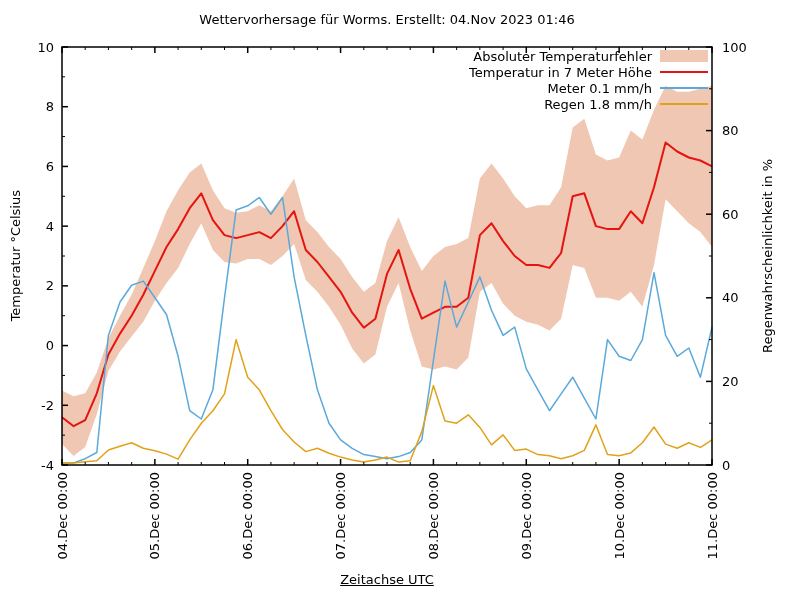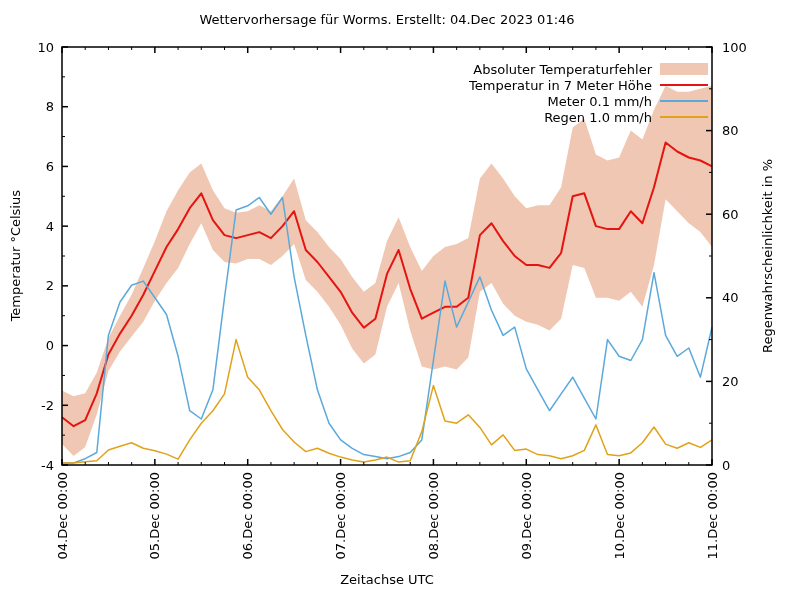--- a/index.html
+++ b/index.html
@@ -5,32 +5,32 @@
   html,body{margin:0;padding:0;background:#fff;}
   .canvas{position:relative;width:800px;height:600px;background:#ffffff;overflow:hidden;
           font-family:"DejaVu Sans","Liberation Sans",sans-serif;color:#000;}
   .title{position:absolute;left:62px;top:12px;width:650px;text-align:center;
          font-size:13px;white-space:nowrap;}
   #chart{position:absolute;left:0;top:0;}
   .ylab-wrap{position:absolute;top:47px;height:418px;display:flex;align-items:center;}
   .ylab-left{left:8px;}
   .ylab-right{left:760px;}
   .vtext{writing-mode:vertical-rl;transform:rotate(180deg);font-size:13px;white-space:nowrap;}
-  .xlabel{position:absolute;left:62px;top:572px;width:650px;text-align:center;font-size:13px;}
-  .legend{position:absolute;left:62px;top:61px;width:646px;}
+  .xlabel{position:absolute;left:62px;top:572px;width:650px;text-align:center;font-size:13px;text-decoration:underline;}
+  .legend{position:absolute;left:62px;top:48px;width:646px;}
   .legend-row{display:flex;justify-content:flex-end;align-items:center;height:16px;}
   .legend-label{font-size:13px;margin-right:8px;white-space:nowrap;}
   .swatch-band{width:48px;height:12px;}
   .swatch-line{width:48px;height:2px;}
 </style>
 </head>
 <body>
 
 <div class="canvas">
-  <div class="title">Wettervorhersage für Worms. Erstellt: 04.Dec 2023 01:46</div>
+  <div class="title">Wettervorhersage für Worms. Erstellt: 04.Nov 2023 01:46</div>
 
   <svg id="chart" width="800" height="600">
       <path d="M62.0,390.4 73.6,396.3 85.2,393.3 96.8,372.4 108.4,338.1 120.0,315.7 131.6,294.8 143.3,267.9 154.9,241.1 166.5,211.2 178.1,190.3 189.7,172.4 201.3,163.4 212.9,190.3 224.5,208.2 236.1,212.7 247.7,211.2 259.3,205.2 270.9,211.2 282.5,196.3 294.1,178.4 305.8,220.2 317.4,232.1 329.0,247.0 340.6,259.0 352.2,276.9 363.8,291.8 375.4,282.9 387.0,241.1 398.6,217.2 410.2,247.0 421.8,270.9 433.4,256.0 445.0,247.0 456.6,244.1 468.3,238.1 479.9,178.4 491.5,163.4 503.1,178.4 514.7,196.3 526.3,208.2 537.9,205.2 549.5,205.2 561.1,187.3 572.7,127.6 584.3,118.7 595.9,154.5 607.5,160.5 619.1,157.5 630.8,130.6 642.4,139.6 654.0,109.7 665.6,85.8 677.2,91.8 688.8,91.8 700.4,88.8 712.0,85.8 712.0,247.0 700.4,232.1 688.8,223.2 677.2,211.2 665.6,199.3 654.0,265.0 642.4,306.8 630.8,291.8 619.1,300.8 607.5,297.8 595.9,297.8 584.3,267.9 572.7,265.0 561.1,318.7 549.5,330.6 537.9,324.7 526.3,321.7 514.7,315.7 503.1,303.8 491.5,282.9 479.9,291.8 468.3,357.5 456.6,369.5 445.0,366.5 433.4,369.5 421.8,366.5 410.2,330.6 398.6,282.9 387.0,306.8 375.4,354.5 363.8,363.5 352.2,348.6 340.6,324.7 329.0,306.8 317.4,291.8 305.8,279.9 294.1,244.1 282.5,256.0 270.9,265.0 259.3,259.0 247.7,259.0 236.1,263.5 224.5,262.0 212.9,250.0 201.3,223.2 189.7,244.1 178.1,267.9 166.5,282.9 154.9,300.8 143.3,321.7 131.6,336.6 120.0,351.5 108.4,370.9 96.8,414.2 85.2,447.1 73.6,456.0 62.0,444.1 Z" fill="#f0c7b2" stroke="none"></path>
       <polyline points="62.0,417.2 73.6,426.2 85.2,420.2 96.8,393.3 108.4,354.5 120.0,333.6 131.6,315.7 143.3,294.8 154.9,270.9 166.5,247.0 178.1,229.1 189.7,208.2 201.3,193.3 212.9,220.2 224.5,235.1 236.1,238.1 247.7,235.1 259.3,232.1 270.9,238.1 282.5,226.1 294.1,211.2 305.8,250.0 317.4,262.0 329.0,276.9 340.6,291.8 352.2,312.7 363.8,327.7 375.4,318.7 387.0,273.9 398.6,250.0 410.2,288.8 421.8,318.7 433.4,312.7 445.0,306.8 456.6,306.8 468.3,297.8 479.9,235.1 491.5,223.2 503.1,241.1 514.7,256.0 526.3,265.0 537.9,265.0 549.5,267.9 561.1,253.0 572.7,196.3 584.3,193.3 595.9,226.1 607.5,229.1 619.1,229.1 630.8,211.2 642.4,223.2 654.0,187.3 665.6,142.5 677.2,151.5 688.8,157.5 700.4,160.5 712.0,166.4" fill="none" stroke="#e51410" stroke-width="2" stroke-linejoin="round"></polyline>
       <polyline points="62.0,462.9 73.6,462.9 85.2,458.7 96.8,452.5 108.4,335.4 120.0,302.0 131.6,285.3 143.3,281.1 154.9,297.8 166.5,314.5 178.1,356.3 189.7,410.7 201.3,419.0 212.9,389.8 224.5,297.8 236.1,210.0 247.7,205.8 259.3,197.5 270.9,214.2 282.5,197.5 294.1,276.9 305.8,335.4 317.4,389.8 329.0,423.2 340.6,439.9 352.2,448.3 363.8,454.6 375.4,456.6 387.0,458.7 398.6,456.6 410.2,452.5 421.8,439.9 433.4,360.5 445.0,281.1 456.6,327.1 468.3,302.0 479.9,276.9 491.5,310.3 503.1,335.4 514.7,327.1 526.3,368.9 537.9,389.8 549.5,410.7 561.1,393.9 572.7,377.2 584.3,398.1 595.9,419.0 607.5,339.6 619.1,356.3 630.8,360.5 642.4,339.6 654.0,272.7 665.6,335.4 677.2,356.3 688.8,348.0 700.4,377.2 712.0,327.1" fill="none" stroke="#5ba9db" stroke-width="1.5" stroke-linejoin="round"></polyline>
       <polyline points="62.0,462.9 73.6,462.9 85.2,461.7 96.8,460.8 108.4,450.0 120.0,446.2 131.6,442.8 143.3,448.3 154.9,450.8 166.5,454.1 178.1,459.1 189.7,439.9 201.3,423.2 212.9,410.7 224.5,393.9 236.1,339.6 247.7,377.2 259.3,389.8 270.9,410.7 282.5,429.5 294.1,442.0 305.8,451.6 317.4,448.3 329.0,453.3 340.6,457.1 352.2,460.0 363.8,462.1 375.4,460.0 387.0,457.1 398.6,462.1 410.2,460.8 421.8,431.6 433.4,385.6 445.0,421.1 456.6,423.2 468.3,414.8 479.9,427.4 491.5,444.9 503.1,434.9 514.7,450.4 526.3,449.1 537.9,454.6 549.5,455.8 561.1,458.7 572.7,455.8 584.3,450.4 595.9,424.9 607.5,454.6 619.1,455.8 630.8,452.9 642.4,442.8 654.0,427.0 665.6,444.1 677.2,448.3 688.8,442.8 700.4,447.4 712.0,439.9" fill="none" stroke="#e0a21a" stroke-width="1.5" stroke-linejoin="round"></polyline>
       <rect x="62" y="47" width="650" height="418" fill="none" stroke="#000000" stroke-width="1.5"></rect>
       <line x1="62" y1="465" x2="62" y2="459" stroke="#000000" stroke-width="1.5"></line>
       <line x1="62" y1="47" x2="62" y2="53" stroke="#000000" stroke-width="1.5"></line>
       <line x1="85.21428571428572" y1="465" x2="85.21428571428572" y2="462" stroke="#000000" stroke-width="1"></line>
@@ -154,17 +154,17 @@
     </div>
     <div class="legend-row">
       <span class="legend-label">Temperatur in 7 Meter Höhe</span>
       <span class="swatch-line" style="background: rgb(229, 20, 16);"></span>
     </div>
     <div class="legend-row">
       <span class="legend-label">Meter 0.1 mm/h</span>
       <span class="swatch-line" style="background: rgb(91, 169, 219);"></span>
     </div>
     <div class="legend-row">
-      <span class="legend-label">Regen 1.0 mm/h</span>
+      <span class="legend-label">Regen 1.8 mm/h</span>
       <span class="swatch-line" style="background: rgb(224, 162, 26);"></span>
     </div>
   </div>
 </div>
 
 </body></html>

